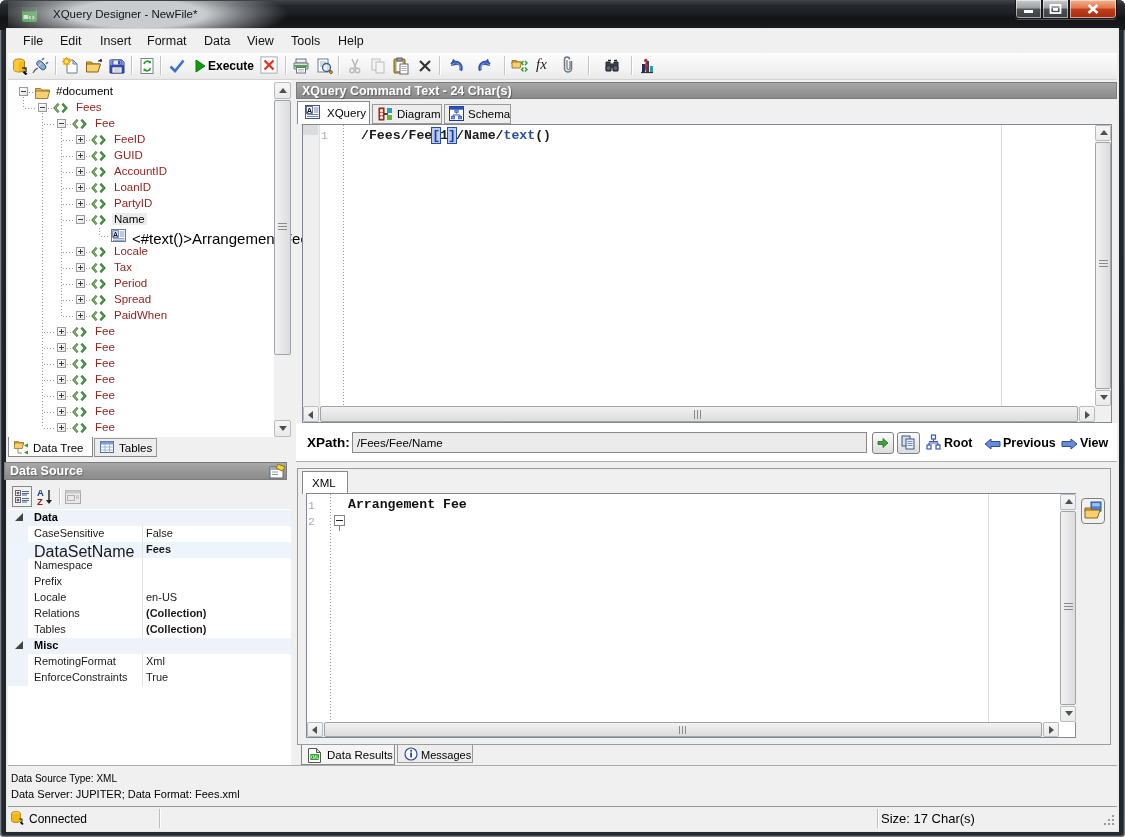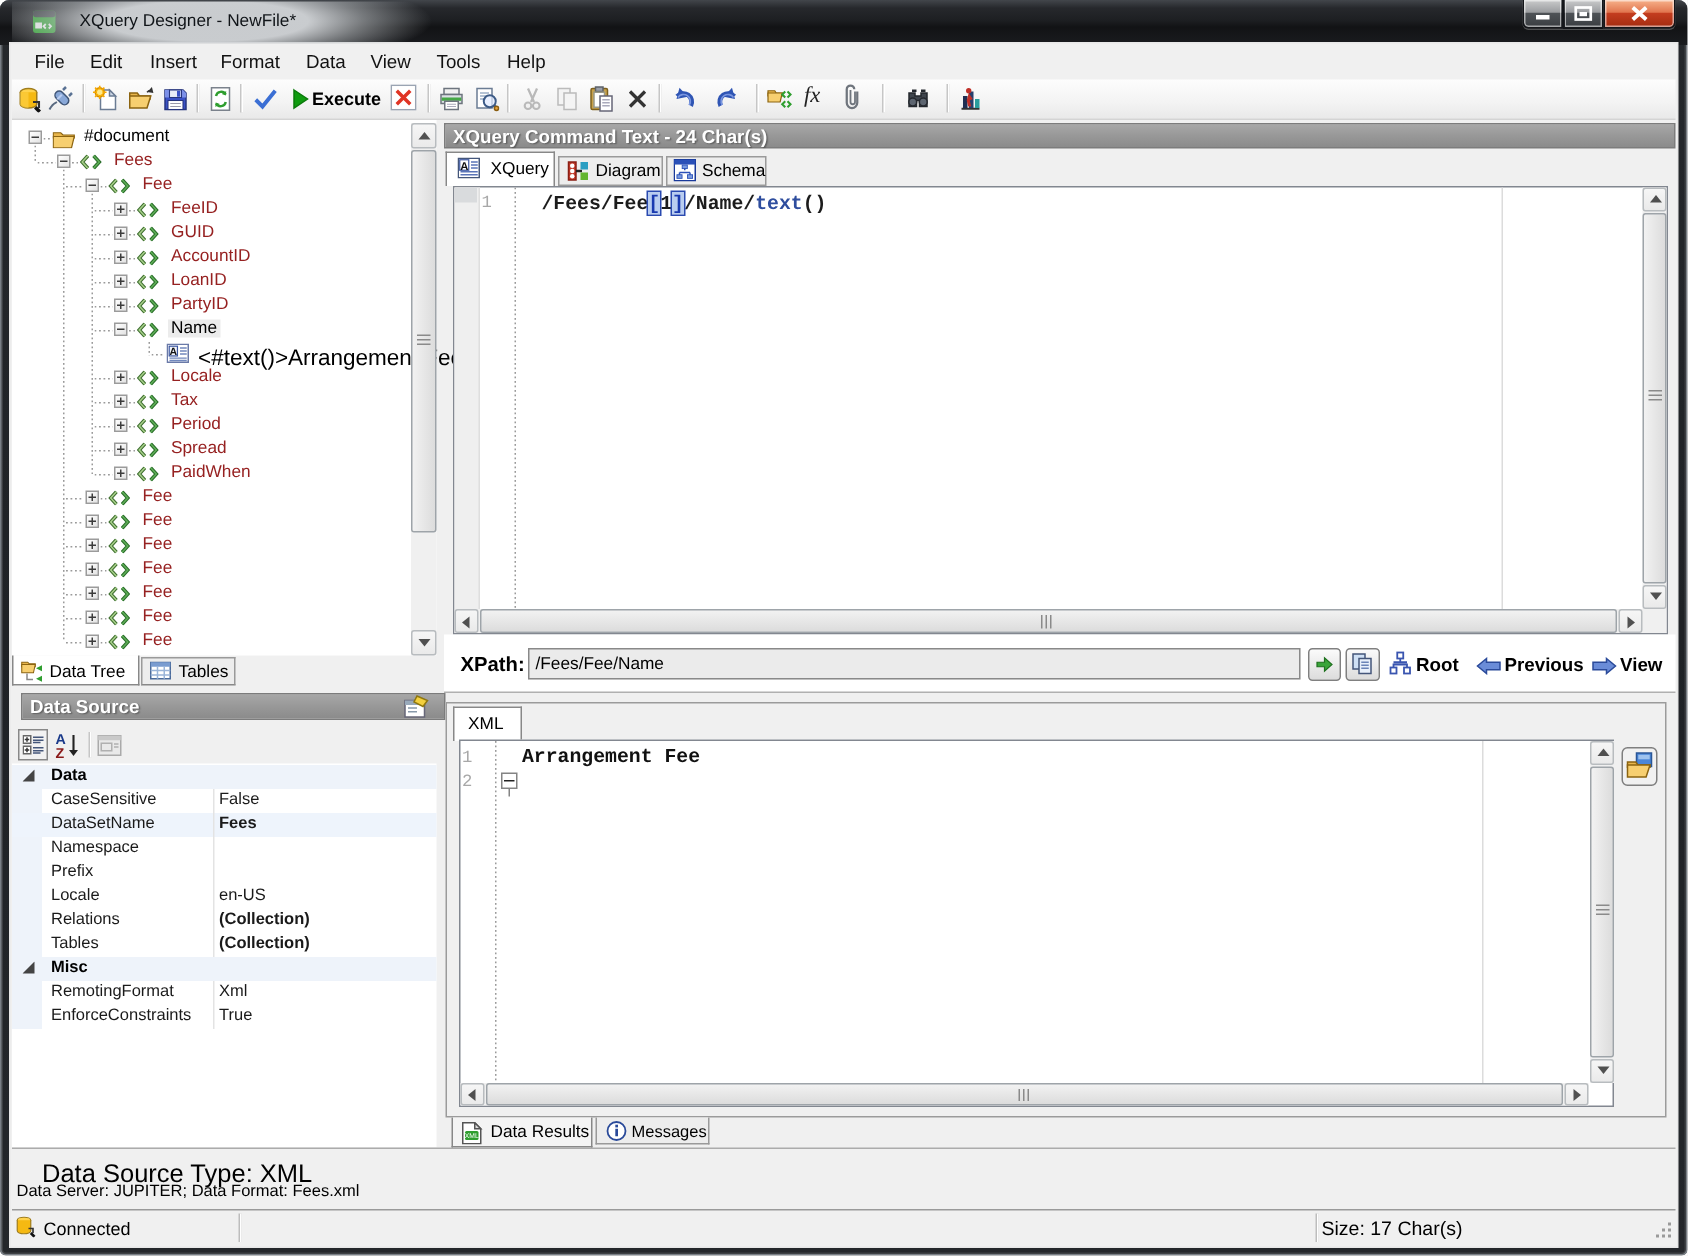--- a/index.html
+++ b/index.html
@@ -431,21 +431,21 @@
     </svg>
 <div class="abs" style="left:33px;top:442px;font-size:11.5px">Data Tree</div>
 <div class="tab tabinactive" style="left:94px;top:438px;width:63px;height:19px;border-bottom:1px solid #888"></div>
 <svg class="abs" style="left:100px;top:441px" width="14" height="13" viewBox="0 0 14 13">
       <rect x=".5" y=".5" width="13" height="11" fill="#fff" stroke="#4a6a9a"></rect>
       <rect x=".5" y=".5" width="13" height="3" fill="#7a9cd0"></rect>
       <path d="M5 3.5 v8 M9.5 3.5 v8 M.5 6 h13 M.5 9 h13" stroke="#9ab4d8"></path>
     </svg>
 <div class="abs" style="left:119px;top:442px;font-size:11.5px">Tables</div>
 
-<div class="hdr" style="left:14px;top:462px;width:283px;height:18px">
+<div class="hdr" style="left:4px;top:462px;width:283px;height:18px">
       <span>Data Source</span>
     </div>
 <svg class="abs" style="left:269px;top:463px" width="18" height="16" viewBox="0 0 18 16">
       <rect x="1" y="4" width="13" height="11" fill="#fff" stroke="#667"></rect>
       <rect x="1" y="4" width="13" height="3" fill="#9ab"></rect>
       <path d="M3 9 h6 M3 11.5 h6" stroke="#89a"></path>
       <path d="M9 1 L16 4 L13 8 L7 5z" fill="#f3d03e" stroke="#907810"></path>
     </svg>
 
 <div class="abs" style="left:12px;top:486px;width:20px;height:21px;border:1px solid #888;background:#f2f2f2;box-sizing:border-box"></div>
@@ -480,39 +480,39 @@
 <svg class="abs" style="left:15px;top:513px" width="9" height="9">
       <path d="M8 0 V8 H0 Z" fill="#444"></path>
     </svg>
 <svg class="abs" style="left:15px;top:641px" width="9" height="9">
       <path d="M8 0 V8 H0 Z" fill="#444"></path>
     </svg>
 <div id="pgrows">
 <div class="abs" style="left:34px;top:511px;font-size:11px;font-weight:bold">Data</div>
 <div class="abs" style="left:34px;top:527px;font-size:11px;color:#1a1a1a">CaseSensitive</div>
 <div class="abs" style="left:146px;top:527px;font-size:11px;color:#1a1a1a">False</div>
-<div class="abs" style="left:34px;top:543px;font-size:11px;color:#1a1a1a">DataSetName</div>
+<div class="abs" style="left:34px;top:543px;font-size:16px;color:#1a1a1a">DataSetName</div>
 <div class="abs" style="left:146px;top:543px;font-size:11px;font-weight:bold;color:#1a1a1a">Fees</div>
 <div class="abs" style="left:34px;top:559px;font-size:11px;color:#1a1a1a">Namespace</div>
 <div class="abs" style="left:34px;top:575px;font-size:11px;color:#1a1a1a">Prefix</div>
 <div class="abs" style="left:34px;top:591px;font-size:11px;color:#1a1a1a">Locale</div>
 <div class="abs" style="left:146px;top:591px;font-size:11px;color:#1a1a1a">en-US</div>
 <div class="abs" style="left:34px;top:607px;font-size:11px;color:#1a1a1a">Relations</div>
 <div class="abs" style="left:146px;top:607px;font-size:11px;font-weight:bold;color:#1a1a1a">(Collection)</div>
 <div class="abs" style="left:34px;top:623px;font-size:11px;color:#1a1a1a">Tables</div>
 <div class="abs" style="left:146px;top:623px;font-size:11px;font-weight:bold;color:#1a1a1a">(Collection)</div>
 <div class="abs" style="left:34px;top:639px;font-size:11px;font-weight:bold">Misc</div>
 <div class="abs" style="left:34px;top:655px;font-size:11px;color:#1a1a1a">RemotingFormat</div>
 <div class="abs" style="left:146px;top:655px;font-size:11px;color:#1a1a1a">Xml</div>
 <div class="abs" style="left:34px;top:671px;font-size:11px;color:#1a1a1a">EnforceConstraints</div>
 <div class="abs" style="left:146px;top:671px;font-size:11px;color:#1a1a1a">True</div>
 </div>
 
 <div class="abs" style="left:8px;top:765px;width:1109px;height:41px;background:#f0f0f0;border-top:1px solid #ababab;box-sizing:border-box"></div>
-<div class="abs" style="left:28px;top:773px;font-size:17px">Data Source Type: XML</div>
+<div class="abs" style="left:11px;top:773px;font-size:10px">Data Source Type: XML</div>
 <div class="abs" style="left:11px;top:788px;font-size:11px">Data Server: JUPITER; Data Format: Fees.xml</div>
 </div>
 
 <div id="rightdock">
 <div class="hdr" style="left:296px;top:82px;width:821px;height:17px">
       <span>XQuery Command Text - 24 Char(s)</span>
     </div>
 
 <div class="tab tabinactive" style="left:372px;top:104px;width:70px;height:20px"></div>
 <svg class="abs" style="left:378px;top:107px" width="15" height="14" viewBox="0 0 15 14">

